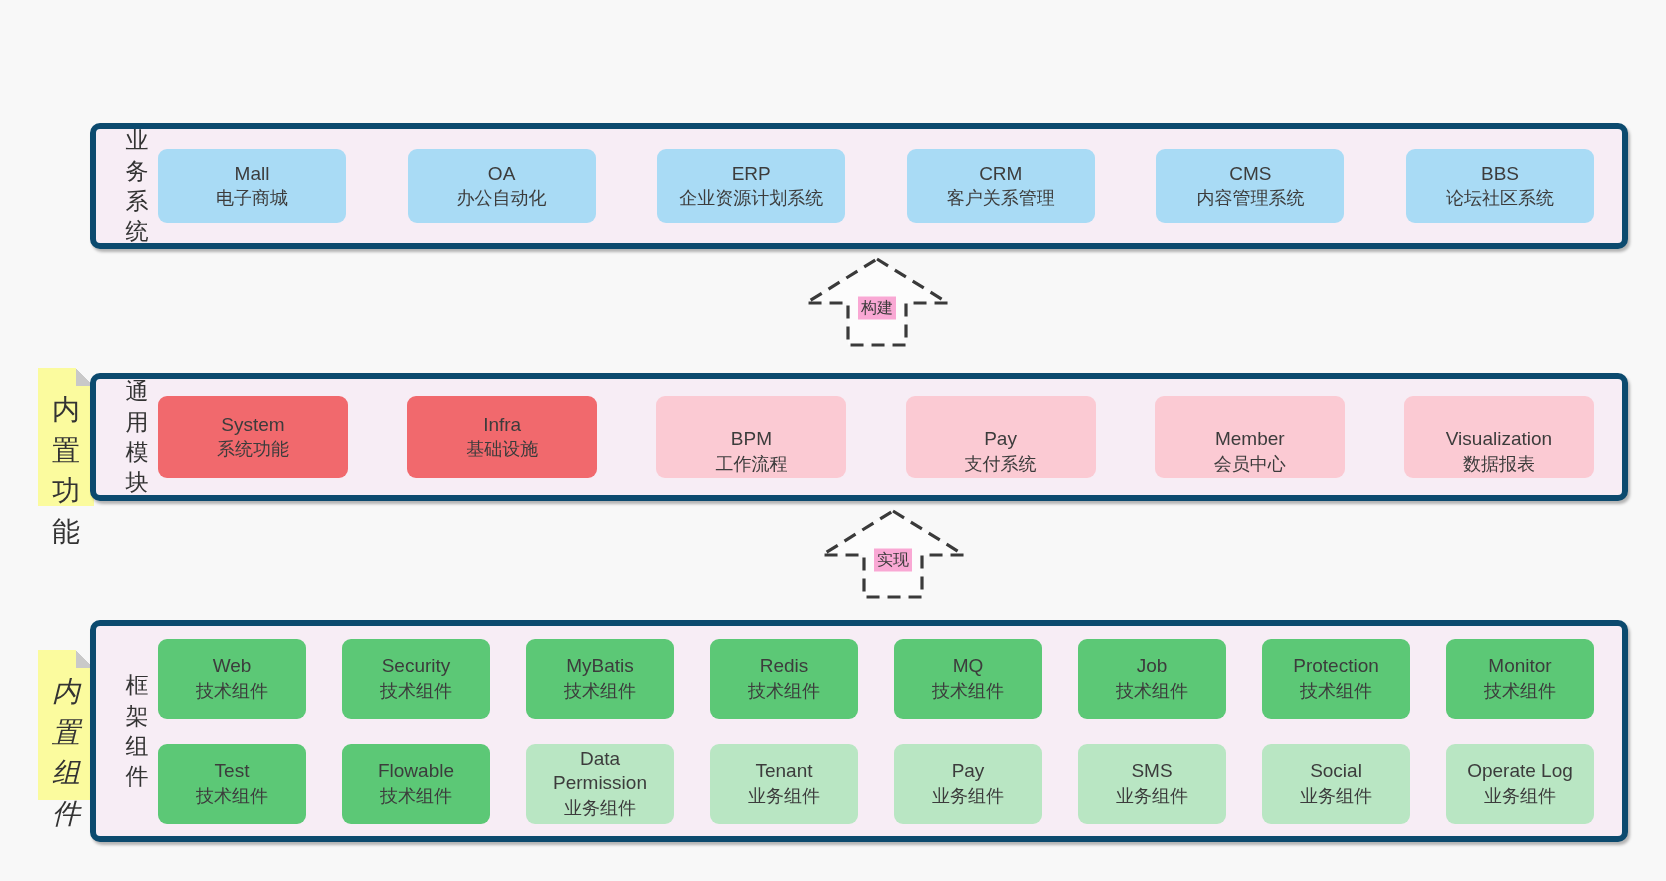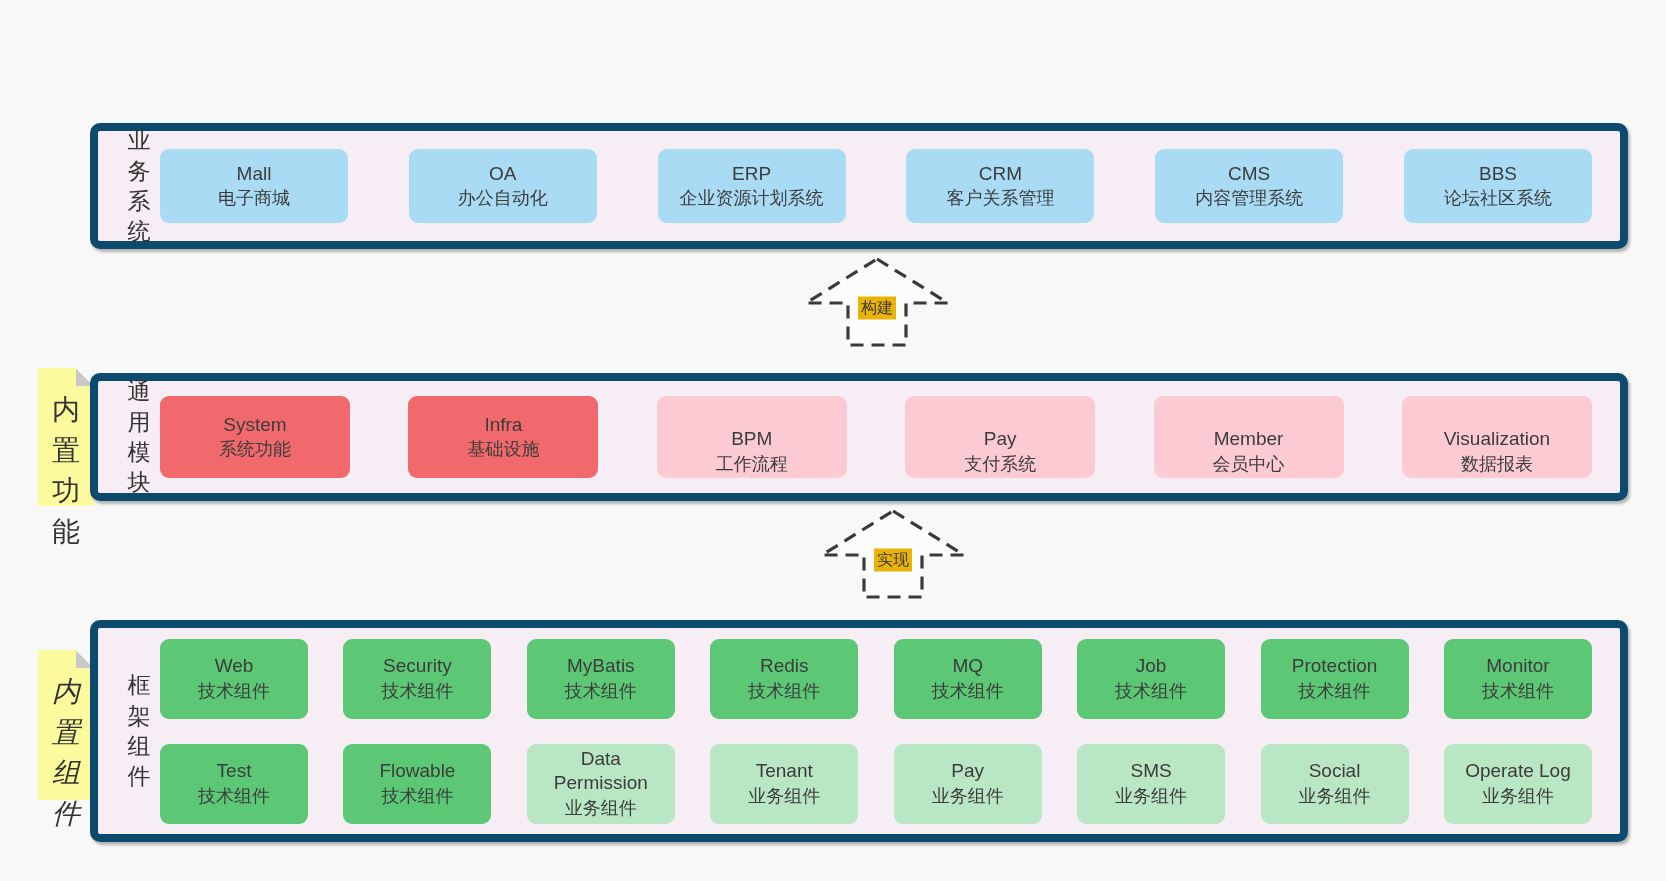--- a/index.html
+++ b/index.html
@@ -6,21 +6,21 @@
   body{
     width:1666px;height:881px;position:relative;overflow:hidden;
     background:#f8f8f8;
     font-family:"Liberation Sans","DejaVu Sans",sans-serif;
     color:#3c3c3c;
   }
   
   .panel{
     position:absolute;left:90px;width:1538px;
     background:#f7edf5;
-    border:8px solid #0c4a6e;border-radius:10px;
+    border:6px solid #0c4a6e;border-radius:10px;
     box-shadow:2px 3px 3px rgba(0,0,0,.28);
     box-sizing:border-box;
     display:flex;align-items:center;
     padding:0 28px 0 20px;
     z-index:2;
   }
   .panel-label{
     width:42px;flex:0 0 42px;
     font-size:23px;line-height:1.32;color:#333;
     word-break:break-all;text-align:center;
@@ -61,21 +61,21 @@
     font-size:28px;line-height:1.45;color:#333;
     word-break:break-all;text-align:center;
   }
   
   .arrow{
     position:absolute;width:150px;height:92px;z-index:1;
   }
   .arrow svg{position:absolute;left:0;top:0;}
   .arrow-label{
     position:absolute;left:50%;top:57%;transform:translate(-50%,-50%);
-    background:#eab308;padding:1px 3px;
+    background:#f9a8d4;padding:1px 3px;
     font-size:16px;color:#3a3a3a;white-space:nowrap;
   }
 </style>
 </head>
 <body>
 
 <div class="panel p1" style="top:123px;height:126px;">
   <div class="panel-label">业务系统</div>
   <div class="boxes">
     <div class="box blue">

